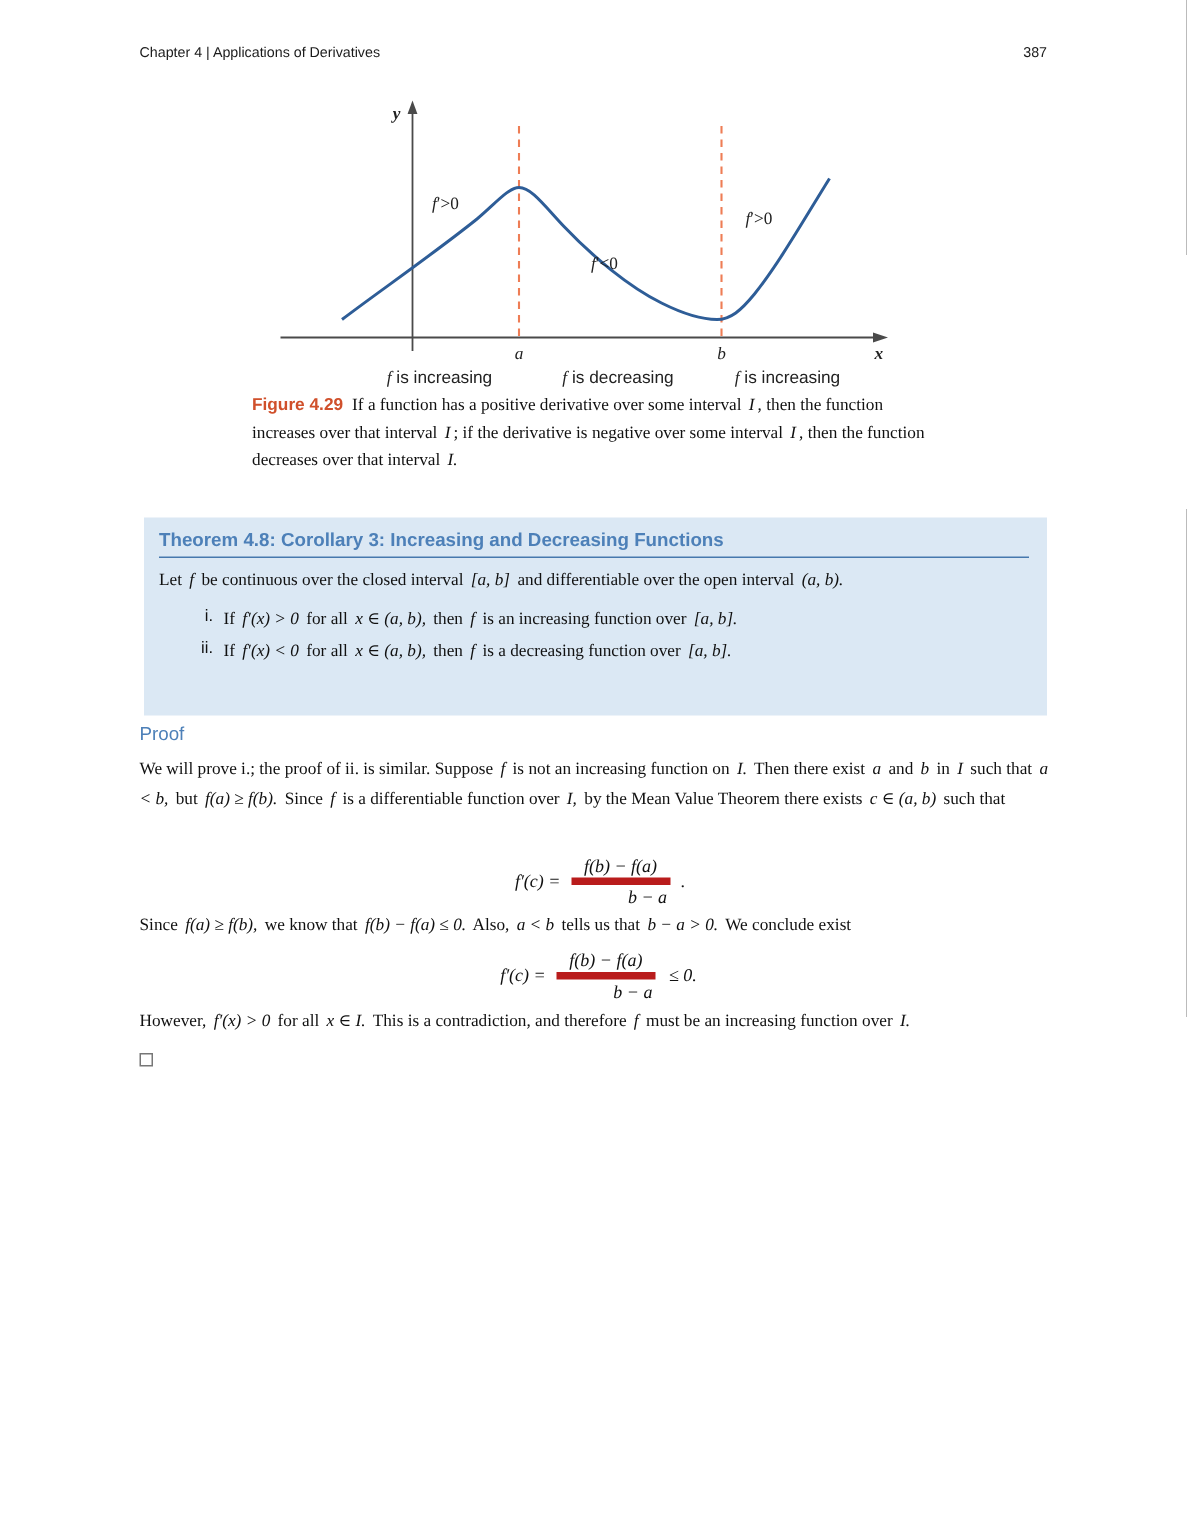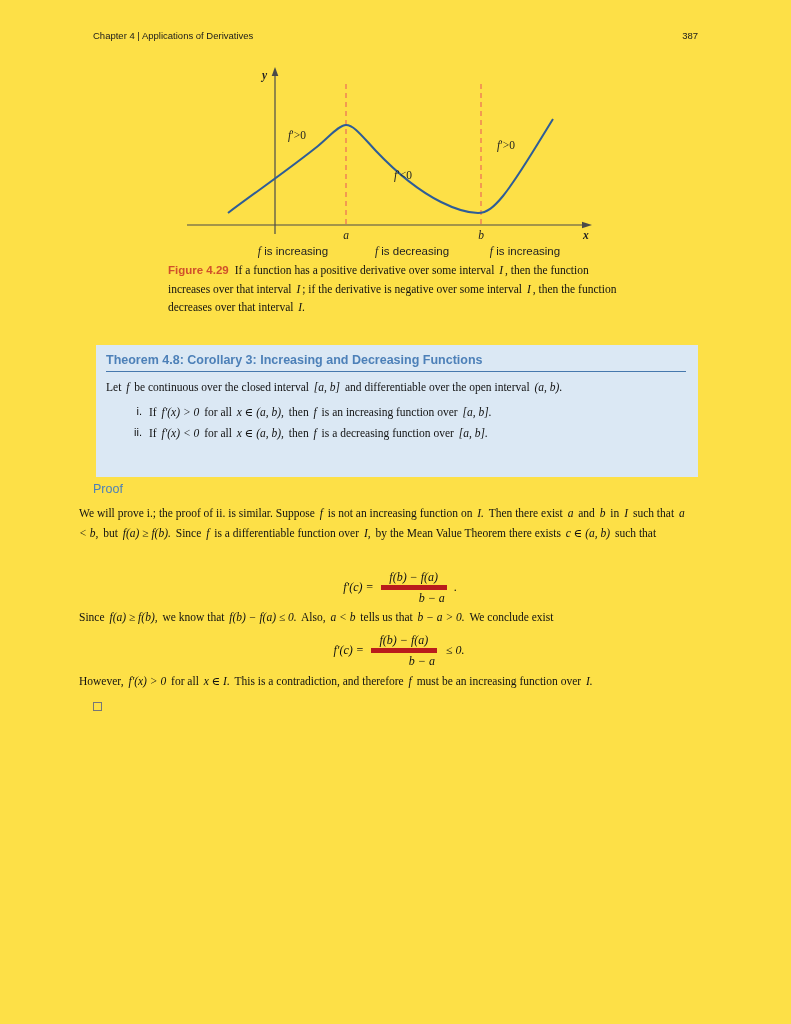--- a/index.html
+++ b/index.html
@@ -1,17 +1,17 @@
 <!DOCTYPE html>
 <html style="--accent_blue: #4d80b8; --rule_blue: #4678ad; --box_bg: #dbe8f4; --figure_label: #d0502b; --curve: #2e5d97; --dashed: #ee7d55; --axis: #4a4a4a; --text: #111111;"><head>
 <meta charset="utf-8">
 <style>
   html,body { margin:0; padding:0; background:#888; }
   .page {
-    position:relative; width:791px; height:1024px; background:#fde047;
+    position:relative; width:791px; height:1024px; background:#ffffff;
     font-family:"Liberation Serif","DejaVu Serif",serif; color:var(--text,#111);
     overflow:hidden; margin:0 auto;
   }
   
   .header-left, .header-right {
     position:absolute; top:30px; font-family:"Liberation Sans","DejaVu Sans",sans-serif;
     font-size:9.5px; color:#1a1a1a;
   }
   .header-left { left:93px; }
   .header-right { right:93px;text-align:right; }
@@ -42,21 +42,21 @@
   .theorem-intro { margin-top:9px; font-size:11.5px; }
   .theorem-list { margin-top:12px; }
   .theorem-item { display:flex; margin-bottom:7px; font-size:11.5px; }
   .item-marker { width:36px; text-align:right; margin-right:7px;
     font-family:"Liberation Sans","DejaVu Sans",sans-serif; font-size:11px; }
   .item-body { flex:1; }
 
   
   .proof-heading { position:absolute; left:93px; top:482px; font-family:"Liberation Sans","DejaVu Sans",sans-serif;
     font-weight:normal; font-size:12.5px; color:var(--accent_blue,#4d80b8); }
-  .para { position:absolute; left:79px; width:612px; font-size:11.5px; line-height:20px; }
+  .para { position:absolute; left:93px; width:612px; font-size:11.5px; line-height:20px; }
   .para-1 { top:503px; }
   .para-2 { top:607px; }
   .para-3 { top:671px; }
   .equation { position:absolute; left:93px; width:612px; text-align:center; font-size:12px; }
   .eq-1 { top:570px; }
   .eq-2 { top:633px; }
   .m { font-style:italic; padding:0 2px; }
   .frac { display:inline-block; vertical-align:middle; text-align:center; line-height:1.2; margin:0 2px; }
   .frac .num { display:block; border-bottom:5px solid #b91c1c; padding:0 3px 1px; }
   .frac .den { display:block; padding-top:1px;margin-left:36px; }

